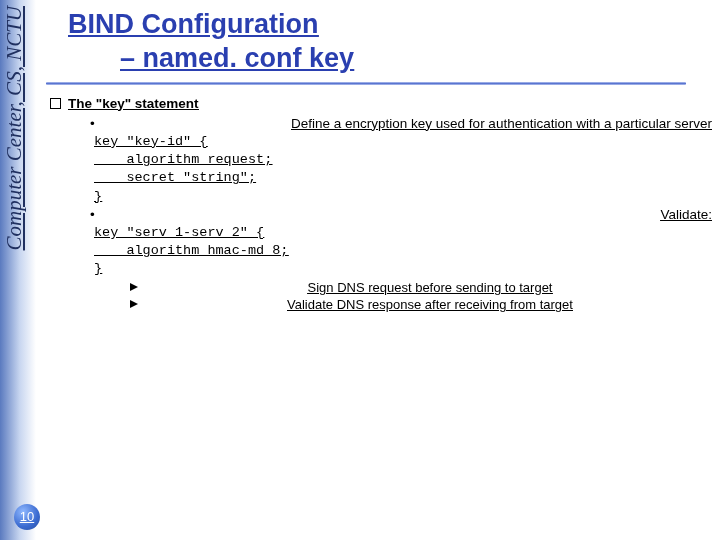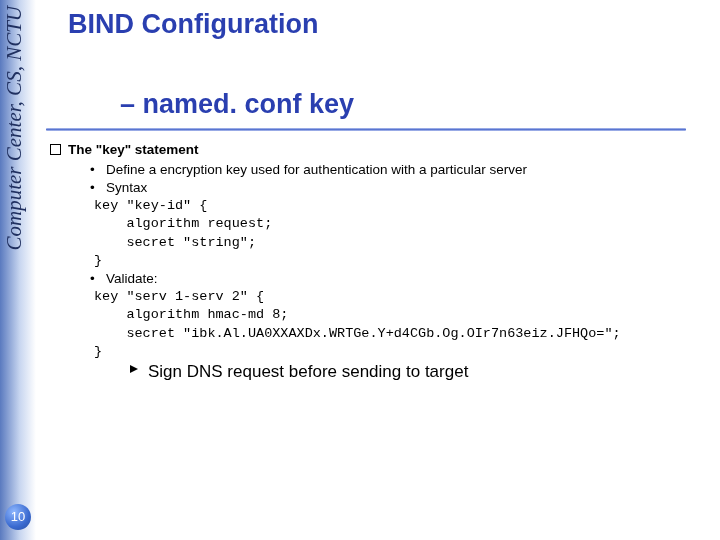--- a/index.html
+++ b/index.html
@@ -1,15 +1,15 @@
 <!DOCTYPE html>
 <html><head>
 <meta charset="utf-8">
 <style>
-  * { margin: 0; padding: 0; box-sizing: border-box; }
+  * { margin: 0; padding: 0; box-sizing: border-box; text-decoration: underline; }
   body {
     width: 720px;
     height: 540px;
     background: #fff;
     font-family: Arial, "Helvetica Neue", sans-serif;
     position: relative;
     overflow: hidden;
   }
   .sidebar {
     position: absolute;
@@ -28,21 +28,21 @@
     font-size: 21px;
     color: #203060;
     writing-mode: vertical-rl;
     text-orientation: sideways;
     transform: rotate(180deg);
     white-space: nowrap;
     letter-spacing: 0px;
   }
   .page-num {
     position: absolute;
-    left: 5px;
+    left: 14px;
     bottom: 10px;
     width: 26px;
     height: 26px;
     border-radius: 50%;
     background: radial-gradient(circle at 35% 30%, #8fb8ff 0%, #3a6ad0 60%, #2a4fa0 100%);
     color: #fff;
     font-size: 13px;
     line-height: 26px;
     text-align: center;
   }
@@ -55,21 +55,20 @@
   }
   .title {
     padding: 8px 10px 2px 22px;
     font-size: 27px;
     font-weight: bold;
     color: #2a3fb0;
     line-height: 1.25;
   }
   .title .line2 {
     padding-left: 52px;
-    margin-top: 46px;
   }
   .underline {
     margin: 4px 0 10px 0;
     height: 3px;
     width: 640px;
     background: linear-gradient(to bottom, #b8c5f0 0%, #5a75d0 50%, #b8c5f0 100%);
     border-radius: 1px;
   }
   .body {
     font-size: 13.5px;
@@ -84,20 +83,21 @@
   .q-box {
     display: inline-block;
     width: 11px;
     height: 11px;
     border: 1.5px solid #000;
     margin-right: 7px;
     vertical-align: -1px;
   }
   .dot-list {
     padding-left: 40px;
+    text-align: right;
   }
   .dot-item {
     position: relative;
     padding-left: 16px;
   }
   .dot-item::before {
     content: "•";
     position: absolute;
     left: 0;
     top: 0;
@@ -107,21 +107,22 @@
     padding-left: 44px;
     white-space: pre;
     font-size: 13.5px;
   }
   .tri-list {
     padding-left: 80px;
   }
   .tri-item {
     position: relative;
     padding-left: 18px;
-    font-size: 17px;
+    font-size: 13px;
+    text-align: center;
   }
   .tri-item::before {
     content: "";
     position: absolute;
     left: 0;
     top: 4px;
     width: 0;
     height: 0;
     border-left: 8px solid #000;
     border-top: 4.5px solid transparent;
@@ -143,32 +144,31 @@
   </div>
   <div class="underline"></div>
 
   <div class="body">
     <div class="q-line">
       <span class="q-box"></span><span>The "key" statement</span>
     </div>
 
     <div class="dot-list">
       <div class="dot-item">Define a encryption key used for authentication with a particular server</div>
-      <div class="dot-item">Syntax</div>
     </div>
     <div class="code">key "key-id" {</div>
     <div class="code">    algorithm request;</div>
     <div class="code">    secret "string";</div>
     <div class="code">}</div>
 
     <div class="dot-list">
       <div class="dot-item">Validate:</div>
     </div>
     <div class="code">key "serv 1-serv 2" {</div>
     <div class="code">    algorithm hmac-md 8;</div>
-    <div class="code">    secret "ibk.Al.UA0XXAXDx.WRTGe.Y+d4CGb.Og.OIr7n63eiz.JFHQo=";</div>
     <div class="code">}</div>
 
     <div class="tri-list">
       <div class="tri-item">Sign DNS request before sending to target</div>
+      <div class="tri-item">Validate DNS response after receiving from target</div>
     </div>
   </div>
 </div>
 
 </body></html>

